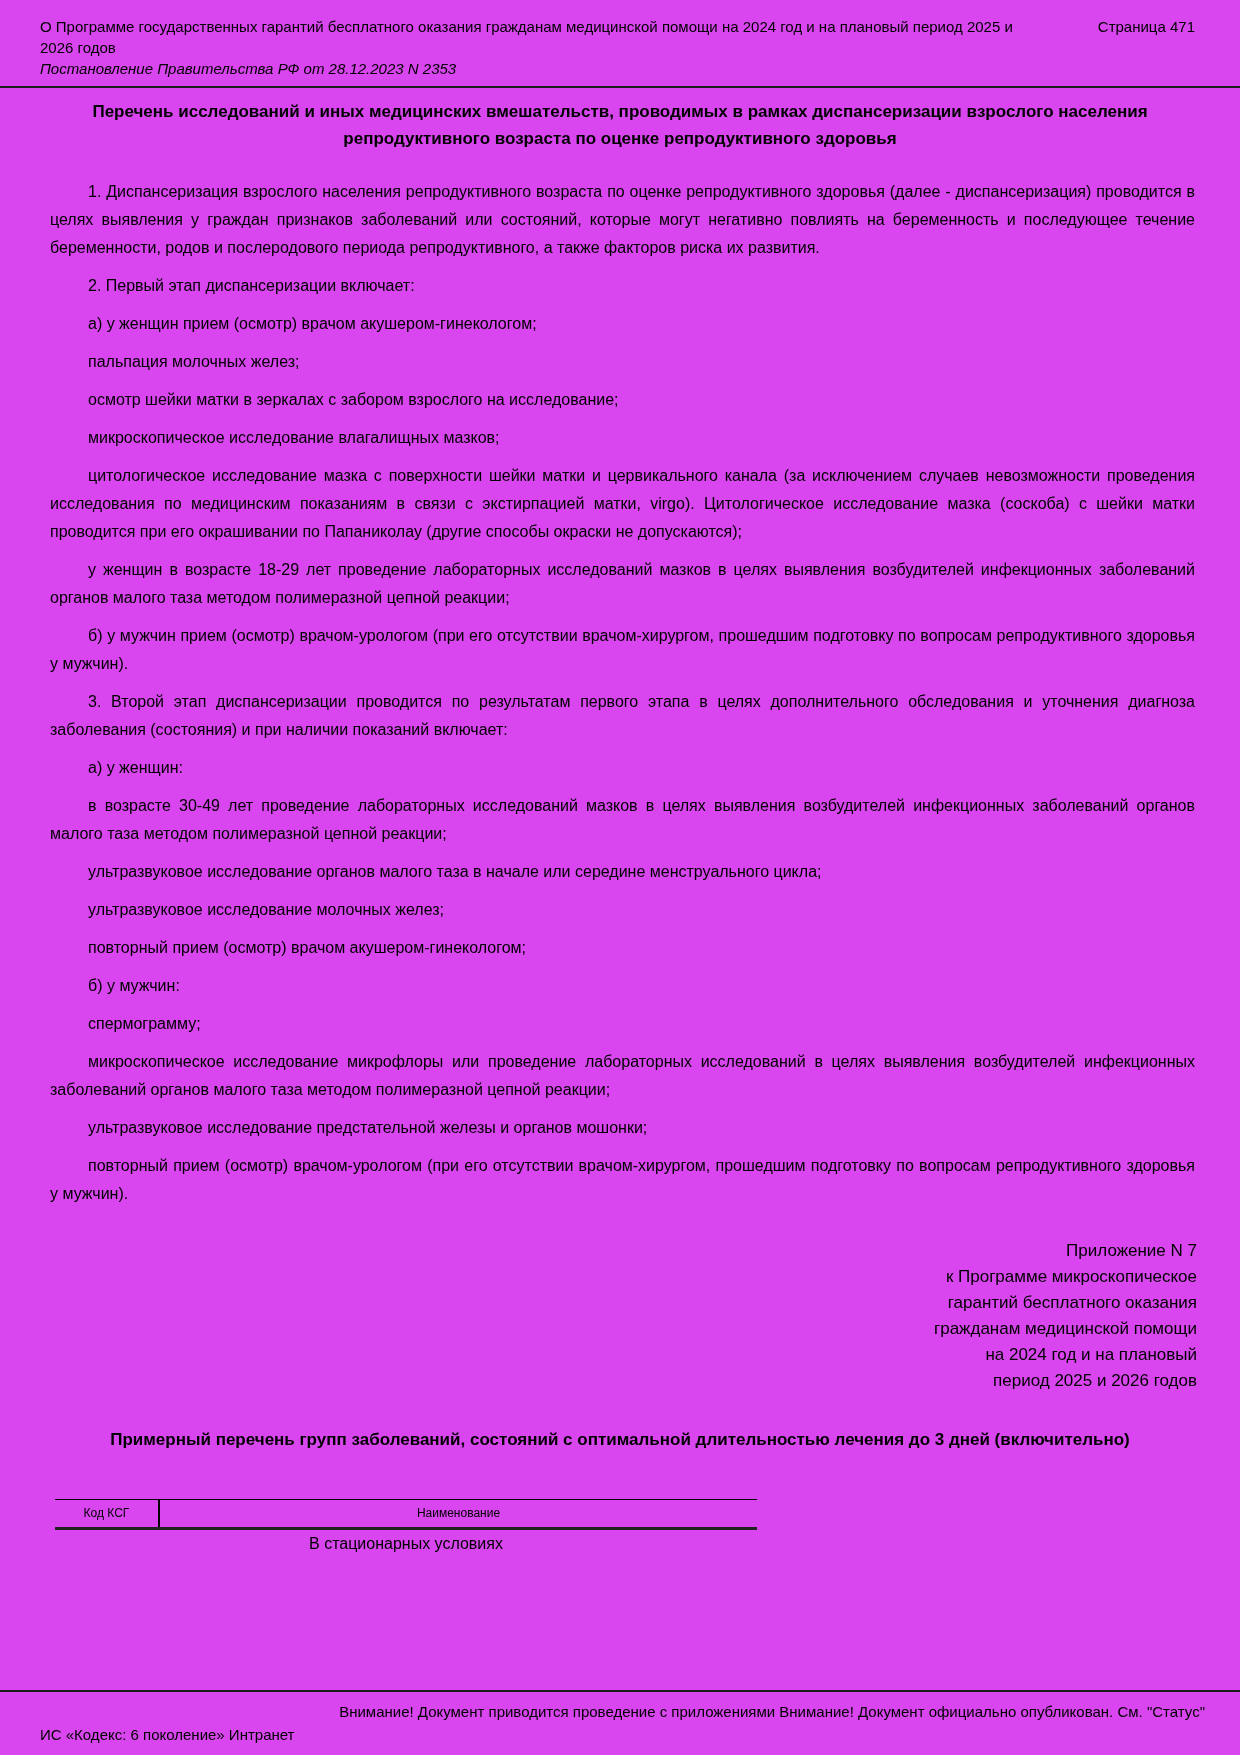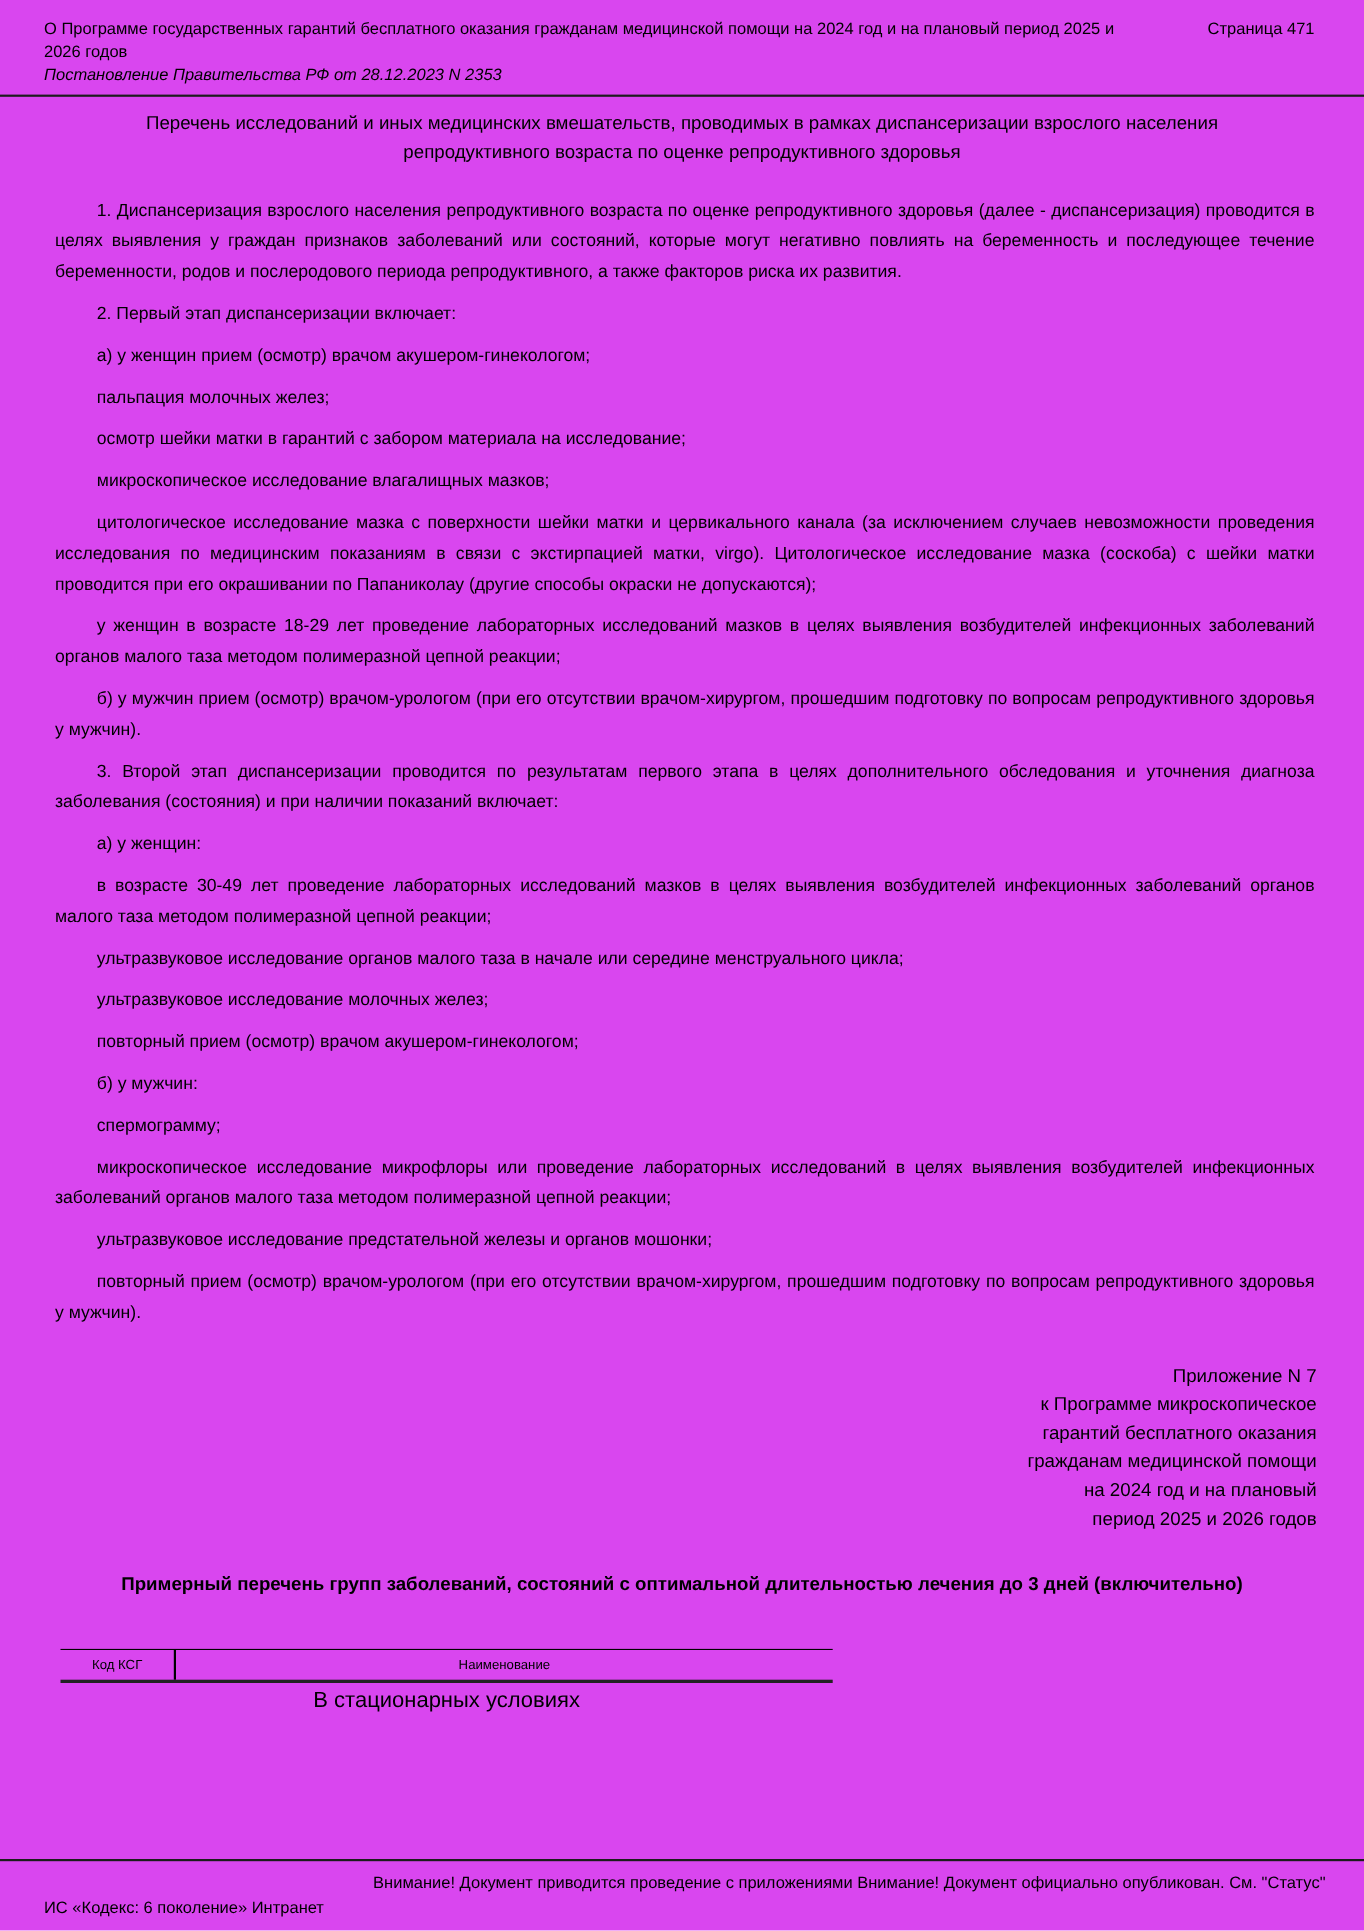--- a/index.html
+++ b/index.html
@@ -24,21 +24,21 @@
   .header-left { width: 1005px; }
   .doc-subtitle { font-style: italic; }
   .page-number { margin-left: auto; white-space: nowrap; padding-left: 20px; }
   .header-divider {
     border: none;
     border-top: 2px solid #1c1c1c;
     margin-top: 7px;
   }
   
   .section-title-1 {
-    font-weight: normal;
+    font-weight: bold;
     font-size: 17px;
     line-height: 27px;
     text-align: center;
     max-width: 1100px;
     margin: 10px auto 0 auto;
   }
   
   .content {
     padding: 26px 45px 0 50px;
   }
@@ -84,21 +84,21 @@
   }
   .ksg-col-name {
     flex: 1;
     text-align: center;
     padding: 2px 0 3px 0;
   }
   .table-subheader {
     width: 702px;
     margin-left: 55px;
     text-align: center;
-    font-size: 20px;
+    font-size: 16px;
     padding-top: 5px;
   }
   
   .page-footer {
     position: absolute;
     left: 0; right: 0; bottom: 0;
     height: 65px;
     border-top: 2px solid #1c1c1c;
     padding-top: 10px;
     font-size: 15px;
@@ -122,21 +122,21 @@
 
   <hr class="header-divider">
 
   <h1 class="section-title-1">Перечень исследований и иных медицинских вмешательств, проводимых в рамках диспансеризации взрослого населения репродуктивного возраста по оценке репродуктивного здоровья</h1>
 
   <div class="content">
     <p>1. Диспансеризация взрослого населения репродуктивного возраста по оценке репродуктивного здоровья (далее - диспансеризация) проводится в целях выявления у граждан признаков заболеваний или состояний, которые могут негативно повлиять на беременность и последующее течение беременности, родов и послеродового периода репродуктивного, а также факторов риска их развития.</p>
     <p>2. Первый этап диспансеризации включает:</p>
     <p>а) у женщин прием (осмотр) врачом акушером-гинекологом;</p>
     <p>пальпация молочных желез;</p>
-    <p>осмотр шейки матки в гарантий с забором материала на исследование;</p>
+    <p>осмотр шейки матки в зеркалах с забором взрослого на исследование;</p>
     <p>микроскопическое исследование влагалищных мазков;</p>
     <p>цитологическое исследование мазка с поверхности шейки матки и цервикального канала (за исключением случаев невозможности проведения исследования по медицинским показаниям в связи с экстирпацией матки, virgo). Цитологическое исследование мазка (соскоба) с шейки матки проводится при его окрашивании по Папаниколау (другие способы окраски не допускаются);</p>
     <p>у женщин в возрасте 18-29 лет проведение лабораторных исследований мазков в целях выявления возбудителей инфекционных заболеваний органов малого таза методом полимеразной цепной реакции;</p>
     <p>б) у мужчин прием (осмотр) врачом-урологом (при его отсутствии врачом-хирургом, прошедшим подготовку по вопросам репродуктивного здоровья у мужчин).</p>
     <p>3. Второй этап диспансеризации проводится по результатам первого этапа в целях дополнительного обследования и уточнения диагноза заболевания (состояния) и при наличии показаний включает:</p>
     <p>а) у женщин:</p>
     <p>в возрасте 30-49 лет проведение лабораторных исследований мазков в целях выявления возбудителей инфекционных заболеваний органов малого таза методом полимеразной цепной реакции;</p>
     <p>ультразвуковое исследование органов малого таза в начале или середине менструального цикла;</p>
     <p>ультразвуковое исследование молочных желез;</p>
     <p>повторный прием (осмотр) врачом акушером-гинекологом;</p>

